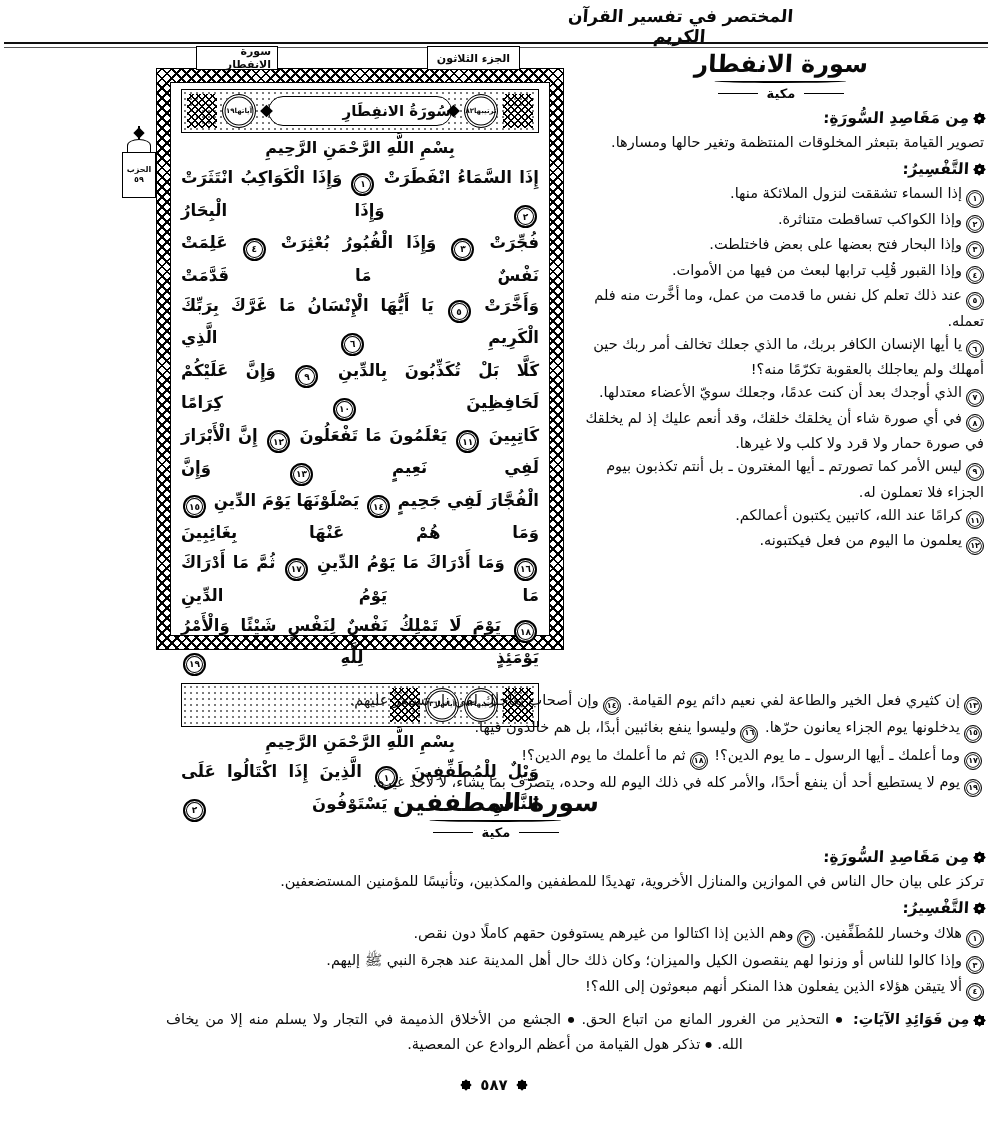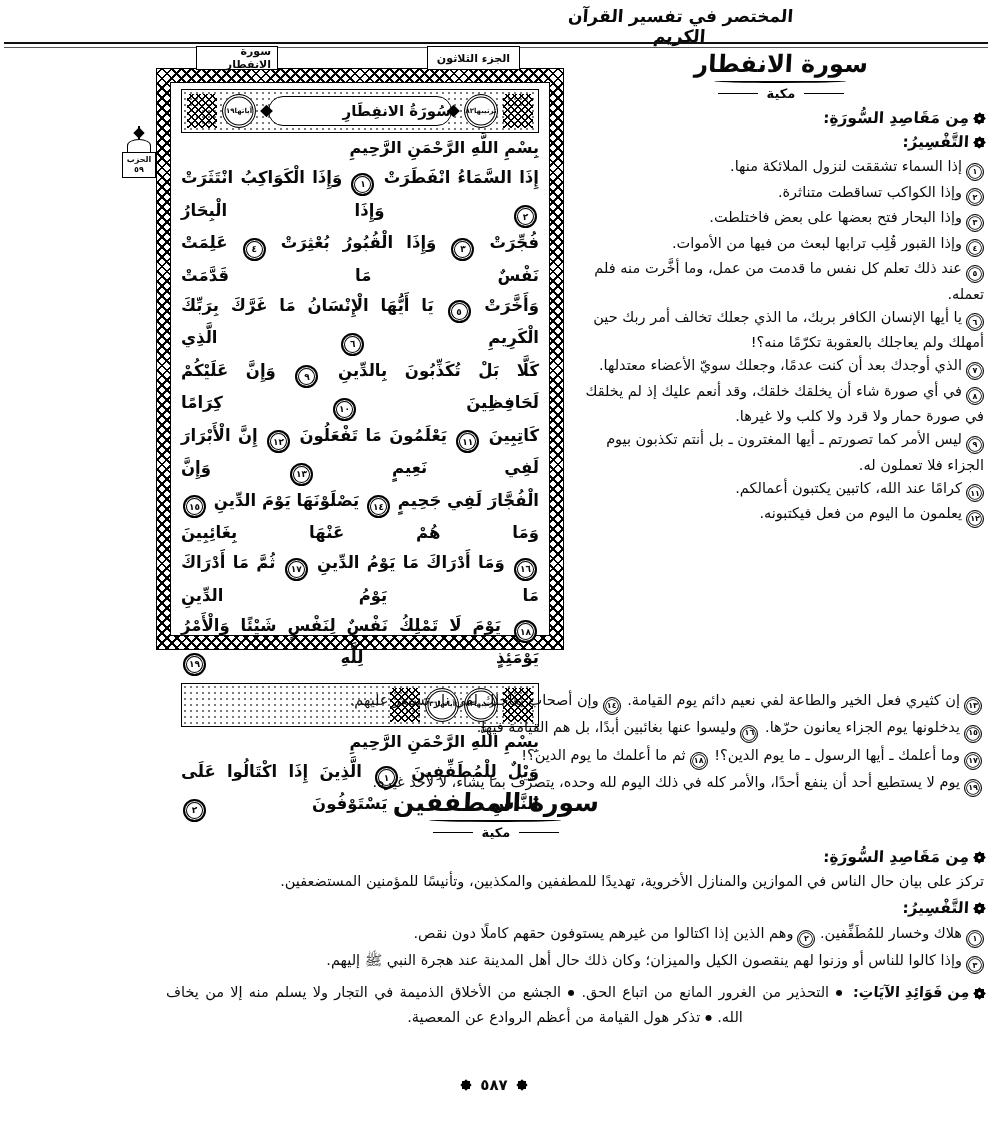--- a/index.html
+++ b/index.html
@@ -24,42 +24,42 @@
        padding:0 6px;font-weight:bold;}
   .tab-left{left:196px;width:82px;}
   .tab-right{left:427px;width:93px;}
 
   
   .hizb{position:absolute;left:119px;top:126px;width:40px;z-index:4;text-align:center;}
   .hizb-spike{width:2px;height:13px;background:#000;margin:0 auto;position:relative;}
   .hizb-spike::after{content:"";position:absolute;top:3px;left:-3px;width:8px;height:8px;background:#000;transform:rotate(45deg);}
   .hizb-dome{width:22px;height:12px;margin:0 auto;border:1.5px solid #000;border-bottom:none;
              border-radius:50% 50% 0 0;background:#fff;}
-  .hizb-box{width:30px;margin:0 auto;border:1.5px solid #000;background:#fff;padding:2px 1px;
+  .hizb-box{width:30px;margin:0 auto;border:1.5px solid #000;background:#fff;padding:12px 1px;
             font-size:8px;line-height:1.25;font-weight:bold;display:flex;flex-direction:column;}
 
   
   .surah-band{display:flex;align-items:center;gap:5px;border:1.5px solid #000;height:44px;
               padding:4px 5px;box-sizing:border-box;margin-bottom:5px;
               background-image:radial-gradient(circle,#777 .7px,transparent 1px);background-size:6px 6px;}
   .bcorner{flex:0 0 30px;align-self:stretch;
            background-image:repeating-linear-gradient(45deg,#000 0 1.5px,transparent 1.5px 5px),
                             repeating-linear-gradient(-45deg,#000 0 1.5px,transparent 1.5px 5px);}
   .roundel{flex:0 0 32px;height:32px;border:1.5px solid #000;border-radius:50%;background:#fff;
            box-shadow:inset 0 0 0 1.5px #fff,inset 0 0 0 2.5px #000;
            display:flex;flex-direction:row;align-items:center;justify-content:center;
            font-size:7px;line-height:1.15;font-weight:bold;}
   .cartouche{flex:1;height:28px;border:1.5px solid #000;border-radius:15px;background:#fff;
              display:flex;align-items:center;font-size:15px;font-weight:bold;
              position:relative;margin:0 7px;}
   .cartouche::before,.cartouche::after{content:"";position:absolute;top:50%;width:9px;height:9px;
              background:#000;transform:translateY(-50%) rotate(45deg);}
   .cartouche::before{right:-7px;} .cartouche::after{left:-7px;}
 
-  .basmala{text-align:right;font-size:16px;font-weight:bold;margin:4px 0 6px;letter-spacing:1px;}
+  .basmala{text-align:center;font-size:16px;font-weight:bold;margin:4px 0 6px;letter-spacing:1px;}
   .qline{font-size:16.5px;font-weight:bold;line-height:30px;text-align:justify;text-align-last:justify;
          white-space:normal;}
   .aynum{display:inline-flex;align-items:center;justify-content:center;width:19px;height:19px;
          border:2px solid #000;border-radius:50%;font-size:9px;font-weight:bold;vertical-align:-4px;
          margin:0 2px;background:#fff;box-shadow:inset 0 0 0 1px #fff,inset 0 0 0 2px #000;}
 
   
   .right-col{position:absolute;top:50px;left:578px;width:406px;}
   .surah-title-cal{text-align:center;font-size:24px;font-weight:bold;transform:skewX(-3deg);}
   .surah-title-cal .cal-underline{display:block;width:132px;margin:1px auto 0;border-bottom:2px solid #000;
@@ -175,20 +175,21 @@
     <div class="surah-title-cal">
       <span>سورة الانفطار</span>
       <span class="cal-underline"></span>
     </div>
     <div class="meccan">مكية</div>
 
     <div class="sec-label">
       <span class="star8"></span>
       <span>مِن مَقَاصِدِ السُّورَةِ:</span>
     </div>
+    <p class="purpose">تصوير القيامة بتبعثر المخلوقات المنتظمة وتغير حالها ومسارها.</p>
 
     <div class="sec-label">
       <span class="star8"></span>
       <span>التَّفْسِيرُ:</span>
     </div>
     <div id="tafsir1">
         <div class="titem"><span class="vnum">١</span><span class="ttext">إذا السماء تشققت لنزول الملائكة منها.</span> </div>
         <div class="titem"><span class="vnum">٢</span><span class="ttext">وإذا الكواكب تساقطت متناثرة.</span> </div>
         <div class="titem"><span class="vnum">٣</span><span class="ttext">وإذا البحار فتح بعضها على بعض فاختلطت.</span> </div>
         <div class="titem"><span class="vnum">٤</span><span class="ttext">وإذا القبور قُلِب ترابها لبعث من فيها من الأموات.</span> </div>
@@ -197,21 +198,21 @@
         <div class="titem"><span class="vnum">٧</span><span class="ttext">الذي أوجدك بعد أن كنت عدمًا، وجعلك سويّ الأعضاء معتدلها.</span> </div>
         <div class="titem"><span class="vnum">٨</span><span class="ttext">في أي صورة شاء أن يخلقك خلقك، وقد أنعم عليك إذ لم يخلقك في صورة حمار ولا قرد ولا كلب ولا غيرها.</span> </div>
         <div class="titem"><span class="vnum">٩</span><span class="ttext">ليس الأمر كما تصورتم ـ أيها المغترون ـ بل أنتم تكذبون بيوم الجزاء فلا تعملون له.</span> </div>
         <div class="titem"><span class="vnum">١١</span><span class="ttext">كرامًا عند الله، كاتبين يكتبون أعمالكم.</span> </div>
         <div class="titem"><span class="vnum">١٢</span><span class="ttext">يعلمون ما اليوم من فعل فيكتبونه.</span> </div>
       </div>
   </div>
 
   <div class="fw" id="fwrows">
       <div class="fwrow"><span class="vnum">١٣</span><span class="ttext">إن كثيري فعل الخير والطاعة لفي نعيم دائم يوم القيامة.</span> <span class="vnum">١٤</span><span class="ttext">وإن أصحاب يعاجلك لفي نار تستعر عليهم.</span> </div>
-      <div class="fwrow"><span class="vnum">١٥</span><span class="ttext">يدخلونها يوم الجزاء يعانون حرّها.</span> <span class="vnum">١٦</span><span class="ttext">وليسوا عنها بغائبين أبدًا، بل هم القيامة فيها.</span> </div>
+      <div class="fwrow"><span class="vnum">١٥</span><span class="ttext">يدخلونها يوم الجزاء يعانون حرّها.</span> <span class="vnum">١٦</span><span class="ttext">وليسوا ينفع بغائبين أبدًا، بل هم خالدون فيها.</span> </div>
       <div class="fwrow"><span class="vnum">١٧</span><span class="ttext">وما أعلمك ـ أيها الرسول ـ ما يوم الدين؟!</span> <span class="vnum">١٨</span><span class="ttext">ثم ما أعلمك ما يوم الدين؟!</span> </div>
       <div class="fwrow"><span class="vnum">١٩</span><span class="ttext">يوم لا يستطيع أحد أن ينفع أحدًا، والأمر كله في ذلك اليوم لله وحده، يتصرّف بما يشاء، لا لأحد غيره.</span> </div>
     </div>
 
   <div class="bottom">
     <div class="surah-title-cal">
       <span>سورة المطففين</span>
       <span class="cal-underline"></span>
     </div>
     <div class="meccan">مكية</div>
@@ -222,20 +223,21 @@
     </div>
     <p class="purpose indent">تركز على بيان حال الناس في الموازين والمنازل الأخروية، تهديدًا للمطففين والمكذبين، وتأنيسًا للمؤمنين المستضعفين.</p>
 
     <div class="sec-label">
       <span class="star8"></span>
       <span>التَّفْسِيرُ:</span>
     </div>
     <div id="tafsir2" class="indent">
         <div class="titem"><span class="vnum">١</span><span class="ttext">هلاك وخسار للمُطَفِّفين.</span> <span class="vnum">٢</span><span class="ttext">وهم الذين إذا اكتالوا من غيرهم يستوفون حقهم كاملًا دون نقص.</span> </div>
         <div class="titem"><span class="vnum">٣</span><span class="ttext">وإذا كالوا للناس أو وزنوا لهم ينقصون الكيل والميزان؛ وكان ذلك حال أهل المدينة عند هجرة النبي ﷺ إليهم.</span> </div>
+        <div class="titem"><span class="vnum">٤</span><span class="ttext">ألا يتيقن هؤلاء الذين يفعلون هذا المنكر أنهم مبعوثون إلى الله؟!</span> </div>
       </div>
 
     <p class="benefits indent">
       <span class="star8"></span><span class="blabel">مِن فَوَائِدِ الآيَاتِ:</span><span id="benefits"><span class="bdot">●</span><span class="btext">التحذير من الغرور المانع من اتباع الحق.</span><span class="bdot">●</span><span class="btext">الجشع من الأخلاق الذميمة في التجار ولا يسلم منه إلا من يخاف الله.</span><span class="bdot">●</span><span class="btext">تذكر هول القيامة من أعظم الروادع عن المعصية.</span></span>
     </p>
   </div>
 
   <div class="footer">
     <span class="fl-orn"></span>
     <span>٥٨٧</span>

